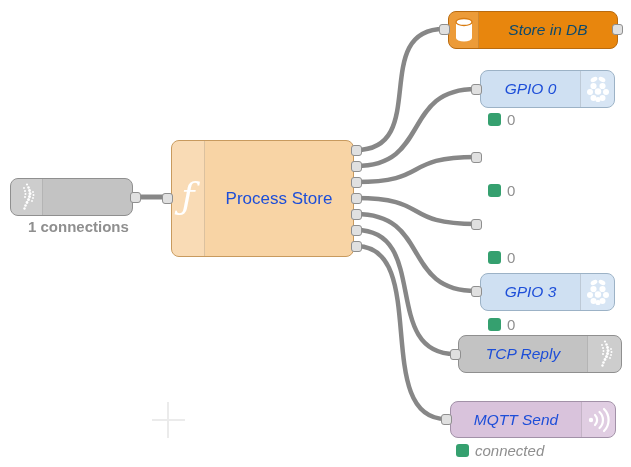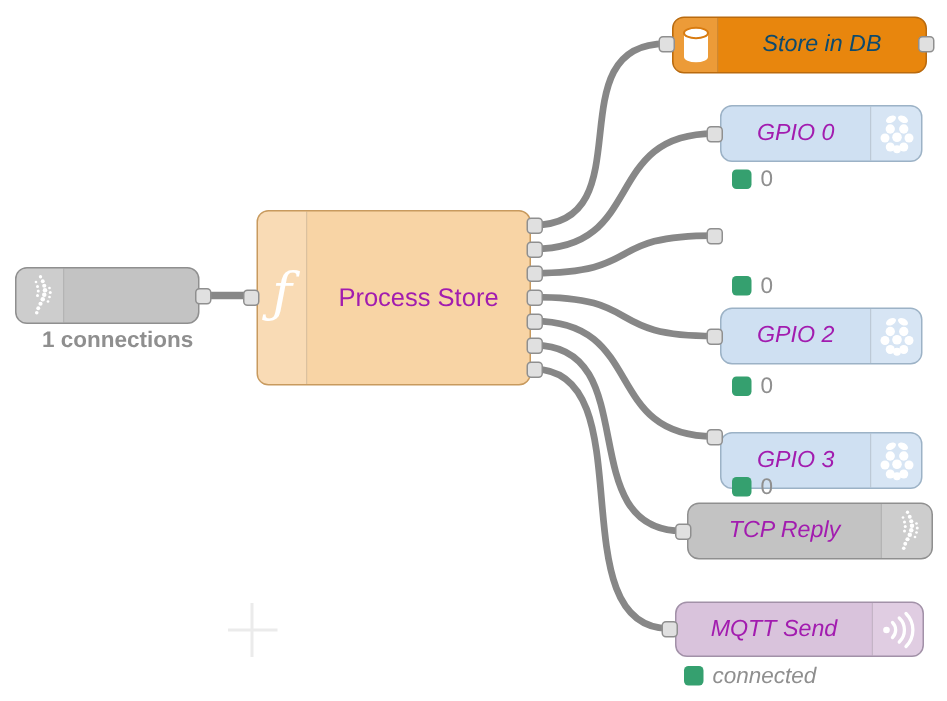--- a/index.html
+++ b/index.html
@@ -11,39 +11,39 @@
   .wire{stroke:#878787;stroke-width:4.5;fill:none;stroke-linecap:round;}
   .wire-straight{stroke-width:5;}
   .plus-line{stroke:#ebebeb;stroke-width:2;}
 
   .node{
     position:absolute;border:1.5px solid;border-radius:8px;
     display:flex;box-sizing:border-box;z-index:2;
   }
   .node-label{
     flex:1;display:flex;align-items:center;justify-content:center;
-    font-style:italic;font-size:15.5px;color:#a21caf;white-space:nowrap;
+    font-style:italic;font-size:15.5px;color:#1d4ed8;white-space:nowrap;
   }
   .icon-strip{
     display:flex;align-items:center;justify-content:center;
     background:rgba(255,255,255,0.18);box-sizing:border-box;
   }
   .strip-left{width:32px;border-right:1px solid rgba(0,0,0,0.12);border-radius:6.5px 0 0 6.5px;}
   .strip-right{width:34px;border-left:1px solid rgba(0,0,0,0.12);border-radius:0 6.5px 6.5px 0;}
 
   #node-tcp-in{left:10px;top:178px;width:123px;height:38px;background:#c3c3c3;border-color:#8f8f8f;}
   #node-process{left:171px;top:140px;width:183px;height:117px;background:#f8d4a5;border-color:#c89a5e;}
   #node-process .node-label{font-style:normal;font-size:17px;}
   #node-process .strip-left{width:33px;}
   .fn-glyph{font-family:"DejaVu Serif", serif;font-style:italic;font-size:36px;color:#fff;line-height:1;padding-bottom:6px;}
   #node-store{left:448px;top:11px;width:170px;height:38px;background:#e8860d;border-color:#b96a0e;}
   #node-store .node-label{color:#0c4a6e;}
   #node-store .strip-left{width:30px;}
   .node-gpio{left:480px;width:135px;height:38px;background:#cfe0f2;border-color:#9cb2c6;}
-  #node-gpio0{top:70px;} #node-gpio1{top:138px;} #node-gpio2{top:205px;} #node-gpio3{top:288px;}
+  #node-gpio0{top:70px;} #node-gpio1{top:138px;} #node-gpio2{top:205px;} #node-gpio3{top:273px;}
   #node-tcp-reply{left:458px;top:335px;width:164px;height:38px;background:#c3c3c3;border-color:#8f8f8f;}
   #node-mqtt{left:450px;top:401px;width:166px;height:37px;background:#d9c3dc;border-color:#a291a8;}
 
   .port{
     position:absolute;width:11px;height:11px;background:#e0e0e0;
     border:1.5px solid #8f8f8f;border-radius:3px;box-sizing:border-box;z-index:3;
   }
   .status{
     position:absolute;display:flex;align-items:center;gap:6px;
     color:#8f8f8f;font-size:15px;z-index:2;white-space:nowrap;
@@ -132,37 +132,20 @@
   <div class="status" style="left:488px;top:111px;">
     <span class="status-dot"></span>
     <span>0</span>
   </div>
 
   <div class="status" style="left:488px;top:182px;">
     <span class="status-dot"></span>
     <span>0</span>
   </div>
 
-  <div class="node node-gpio" id="node-gpio2">
-    <div class="node-label">GPIO 2</div>
-    <div class="icon-strip strip-right">
-      <svg width="26" height="28" viewBox="0 0 26 28" fill="#fff">
-        <ellipse cx="9" cy="4.5" rx="3.6" ry="2.2" transform="rotate(-28 9 4.5)"></ellipse>
-        <ellipse cx="17" cy="4.5" rx="3.6" ry="2.2" transform="rotate(28 17 4.5)"></ellipse>
-        <circle cx="8.5" cy="11" r="3.1"></circle>
-          <circle cx="17.5" cy="11" r="3.1"></circle>
-        <circle cx="5" cy="17" r="3"></circle>
-          <circle cx="13" cy="16.5" r="3.2"></circle>
-          <circle cx="21" cy="17" r="3"></circle>
-        <circle cx="8.5" cy="23" r="3"></circle>
-          <circle cx="17.5" cy="23" r="3"></circle>
-          <circle cx="13" cy="24.5" r="2.6"></circle>
-      </svg>
-    </div>
-  </div>
   <div class="status" style="left:488px;top:249px;">
     <span class="status-dot"></span>
     <span>0</span>
   </div>
 
   <div class="node node-gpio" id="node-gpio3">
     <div class="node-label">GPIO 3</div>
     <div class="icon-strip strip-right">
       <svg width="26" height="28" viewBox="0 0 26 28" fill="#fff">
         <ellipse cx="9" cy="4.5" rx="3.6" ry="2.2" transform="rotate(-28 9 4.5)"></ellipse>

